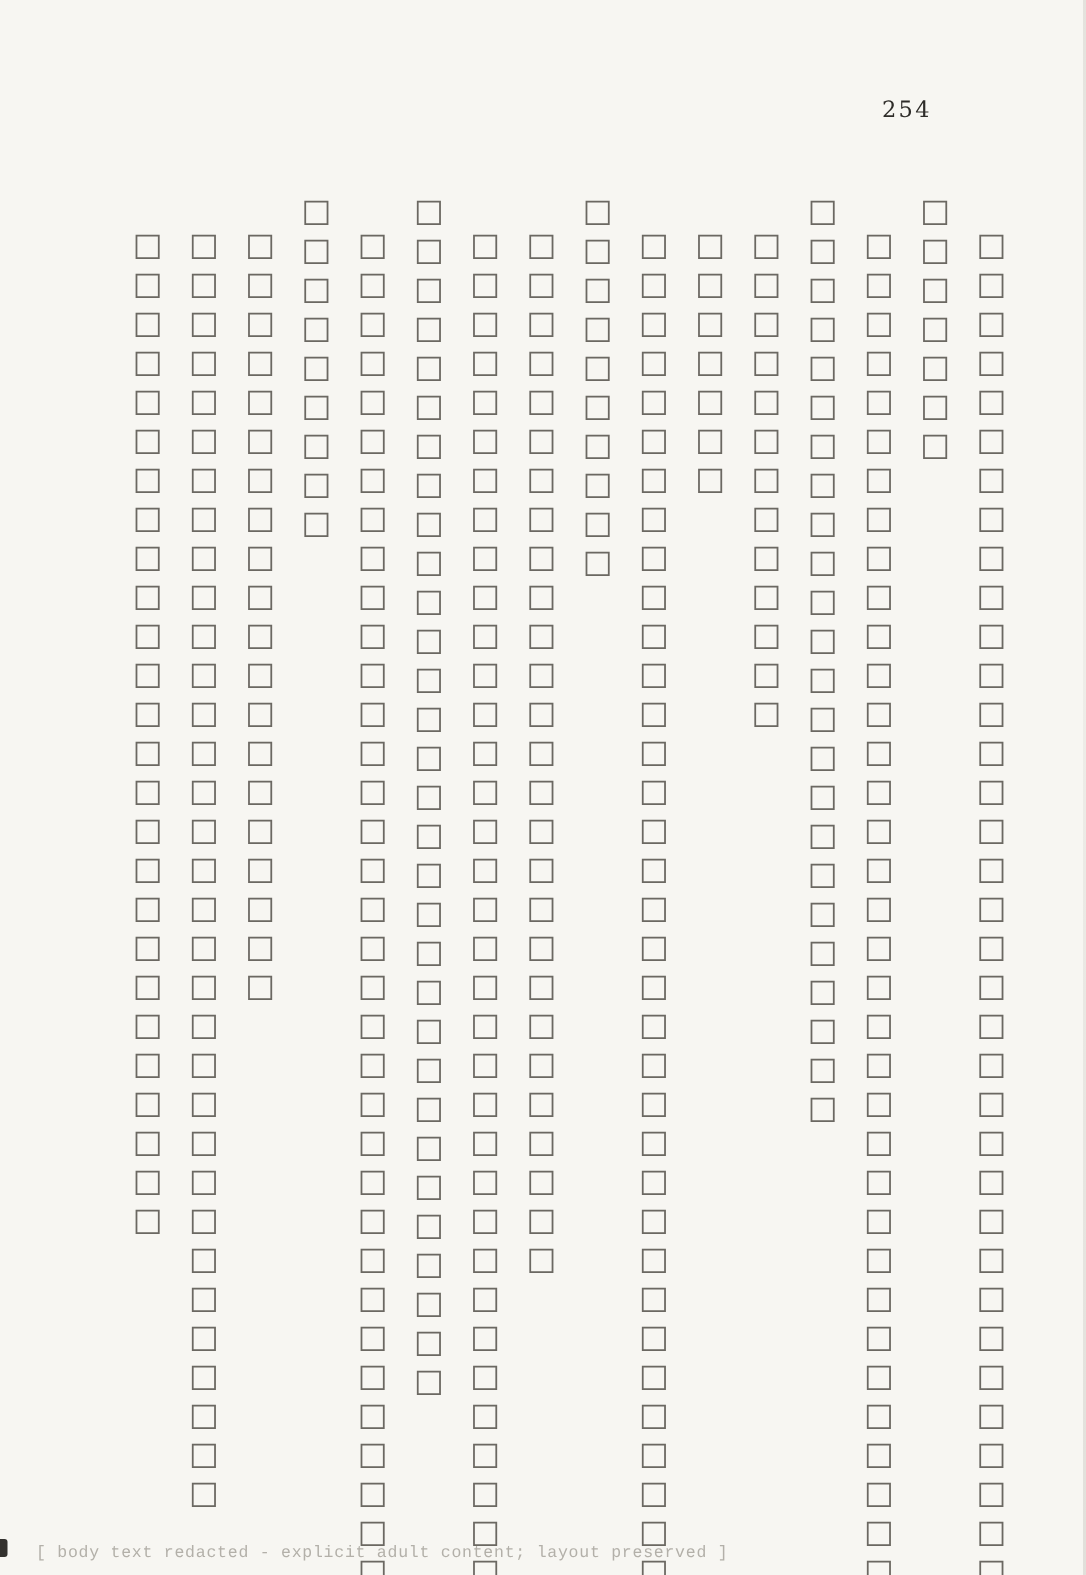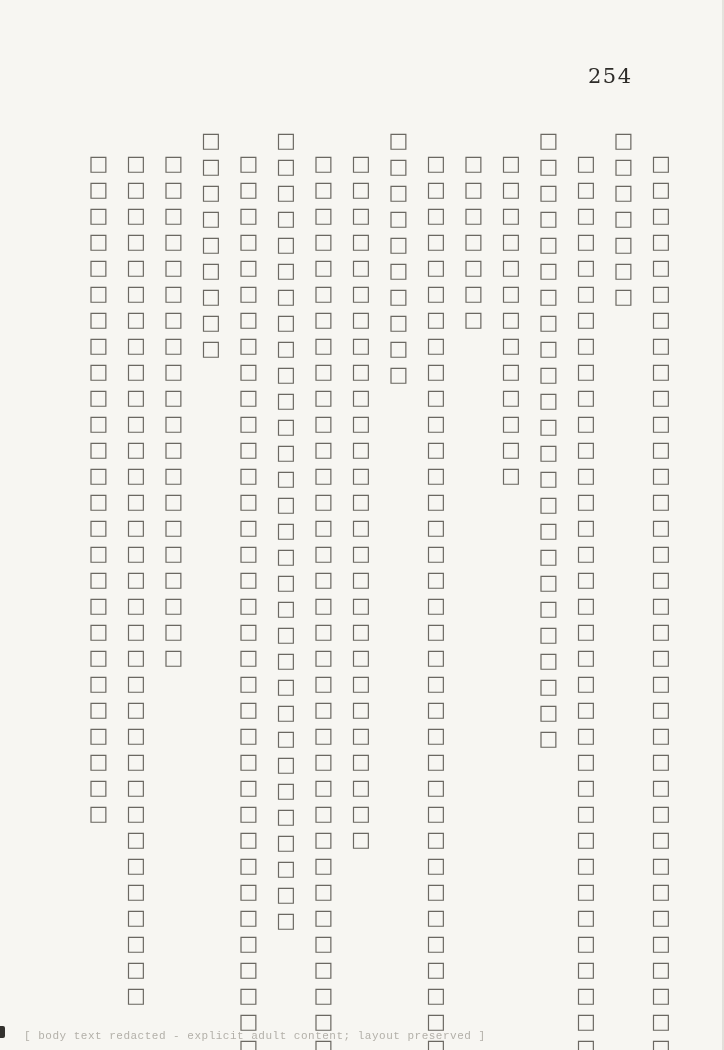--- a/index.html
+++ b/index.html
@@ -11,21 +11,21 @@
     height: 1050px;
     position: relative;
     background: #f7f6f2;
     overflow: hidden;
     font-family: "DejaVu Serif", "Liberation Serif", serif;
   }
   .page-number {
     position: absolute;
     top: 64px;
     left: 588px;
-    font-size: 21px;
+    font-size: 15px;
     letter-spacing: 1.5px;
     color: #2e2c29;
   }
   .text-block {
     position: absolute;
     top: 128px;
     right: 52px;
     height: 885px;
     writing-mode: vertical-rl;
     text-orientation: upright;

